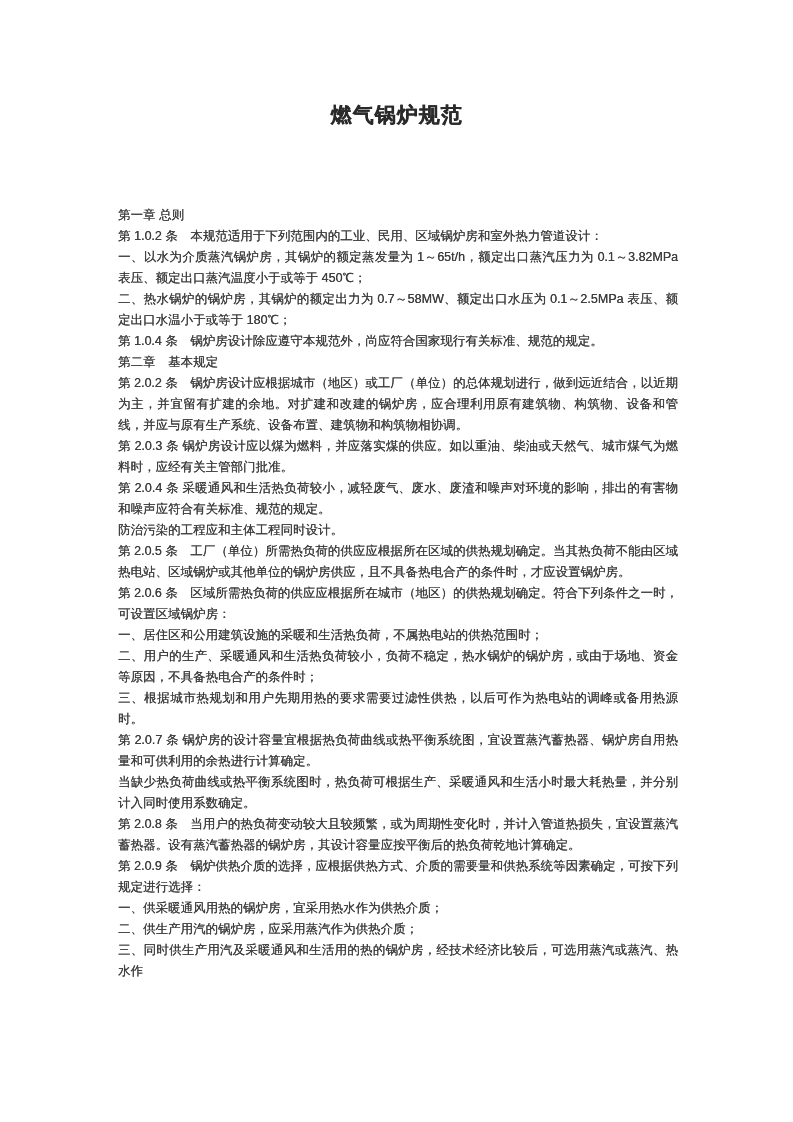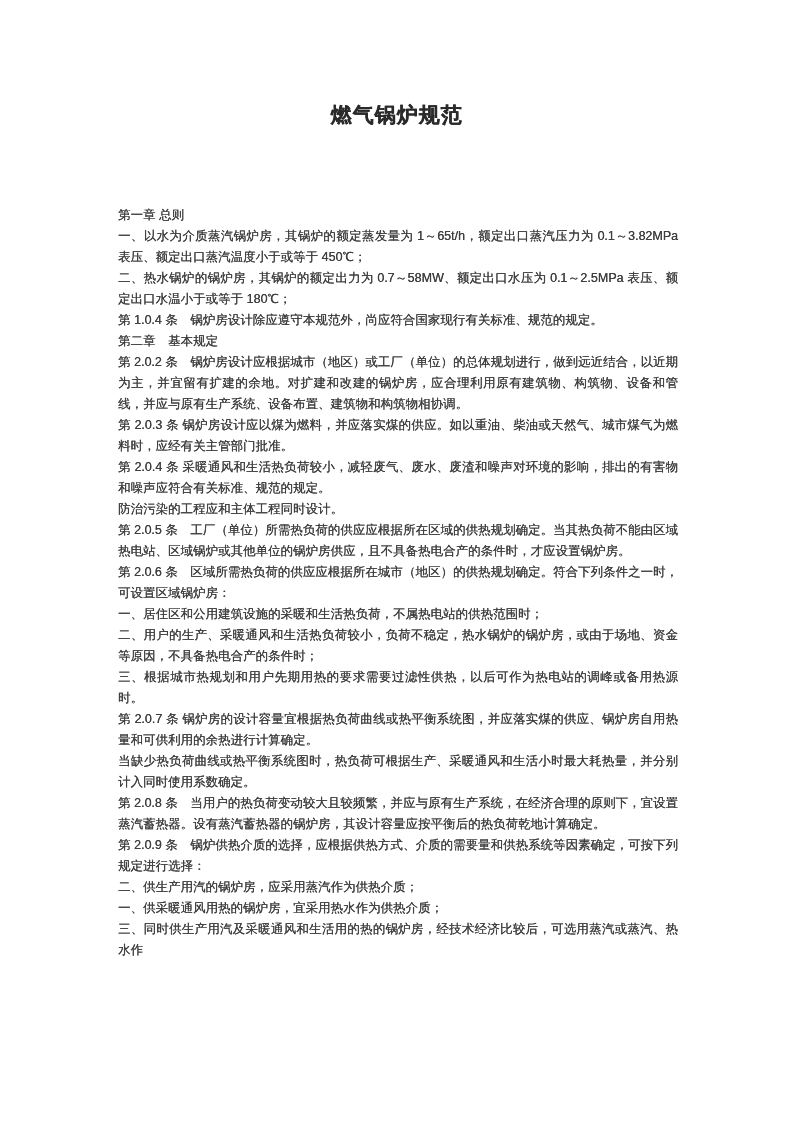--- a/index.html
+++ b/index.html
@@ -46,34 +46,35 @@
     word-break: break-all;
   }
 </style>
 </head>
 <body>
 
 <div class="page">
   <div class="doc-title">燃气锅炉规范</div>
   <div class="doc-body">
       <p>第一章 总则</p>
+      <p>第 1.0.2 条　本规范适用于下列范围内的工业、民用、区域锅炉房和室外热力管道设计：</p>
       <p>一、以水为介质蒸汽锅炉房，其锅炉的额定蒸发量为 1～65t/h，额定出口蒸汽压力为 0.1～3.82MPa 表压、额定出口蒸汽温度小于或等于 450℃；</p>
       <p>二、热水锅炉的锅炉房，其锅炉的额定出力为 0.7～58MW、额定出口水压为 0.1～2.5MPa 表压、额定出口水温小于或等于 180℃；</p>
       <p>第 1.0.4 条　锅炉房设计除应遵守本规范外，尚应符合国家现行有关标准、规范的规定。</p>
       <p>第二章　基本规定</p>
       <p>第 2.0.2 条　锅炉房设计应根据城市（地区）或工厂（单位）的总体规划进行，做到远近结合，以近期为主，并宜留有扩建的余地。对扩建和改建的锅炉房，应合理利用原有建筑物、构筑物、设备和管线，并应与原有生产系统、设备布置、建筑物和构筑物相协调。</p>
       <p>第 2.0.3 条 锅炉房设计应以煤为燃料，并应落实煤的供应。如以重油、柴油或天然气、城市煤气为燃料时，应经有关主管部门批准。</p>
       <p>第 2.0.4 条 采暖通风和生活热负荷较小，减轻废气、废水、废渣和噪声对环境的影响，排出的有害物和噪声应符合有关标准、规范的规定。</p>
       <p>防治污染的工程应和主体工程同时设计。</p>
       <p>第 2.0.5 条　工厂（单位）所需热负荷的供应应根据所在区域的供热规划确定。当其热负荷不能由区域热电站、区域锅炉或其他单位的锅炉房供应，且不具备热电合产的条件时，才应设置锅炉房。</p>
       <p>第 2.0.6 条　区域所需热负荷的供应应根据所在城市（地区）的供热规划确定。符合下列条件之一时，可设置区域锅炉房：</p>
       <p>一、居住区和公用建筑设施的采暖和生活热负荷，不属热电站的供热范围时；</p>
       <p>二、用户的生产、采暖通风和生活热负荷较小，负荷不稳定，热水锅炉的锅炉房，或由于场地、资金等原因，不具备热电合产的条件时；</p>
       <p>三、根据城市热规划和用户先期用热的要求需要过滤性供热，以后可作为热电站的调峰或备用热源时。</p>
-      <p>第 2.0.7 条 锅炉房的设计容量宜根据热负荷曲线或热平衡系统图，并应落实煤的供应、锅炉房自用热量和可供利用的余热进行计算确定。</p>
+      <p>第 2.0.7 条 锅炉房的设计容量宜根据热负荷曲线或热平衡系统图，宜设置蒸汽蓄热器、锅炉房自用热量和可供利用的余热进行计算确定。</p>
       <p>当缺少热负荷曲线或热平衡系统图时，热负荷可根据生产、采暖通风和生活小时最大耗热量，并分别计入同时使用系数确定。</p>
-      <p>第 2.0.8 条　当用户的热负荷变动较大且较频繁，并应与原有生产系统，在经济合理的原则下，宜设置蒸汽蓄热器。设有蒸汽蓄热器的锅炉房，其设计容量应按平衡后的热负荷乾地计算确定。</p>
+      <p>第 2.0.8 条　当用户的热负荷变动较大且较频繁，或为周期性变化时，并计入管道热损失，宜设置蒸汽蓄热器。设有蒸汽蓄热器的锅炉房，其设计容量应按平衡后的热负荷乾地计算确定。</p>
       <p>第 2.0.9 条　锅炉供热介质的选择，应根据供热方式、介质的需要量和供热系统等因素确定，可按下列规定进行选择：</p>
+      <p>一、供采暖通风用热的锅炉房，宜采用热水作为供热介质；</p>
       <p>二、供生产用汽的锅炉房，应采用蒸汽作为供热介质；</p>
-      <p>一、供采暖通风用热的锅炉房，宜采用热水作为供热介质；</p>
       <p>三、同时供生产用汽及采暖通风和生活用的热的锅炉房，经技术经济比较后，可选用蒸汽或蒸汽、热水作</p>
     </div>
 </div>
 
 </body></html>

